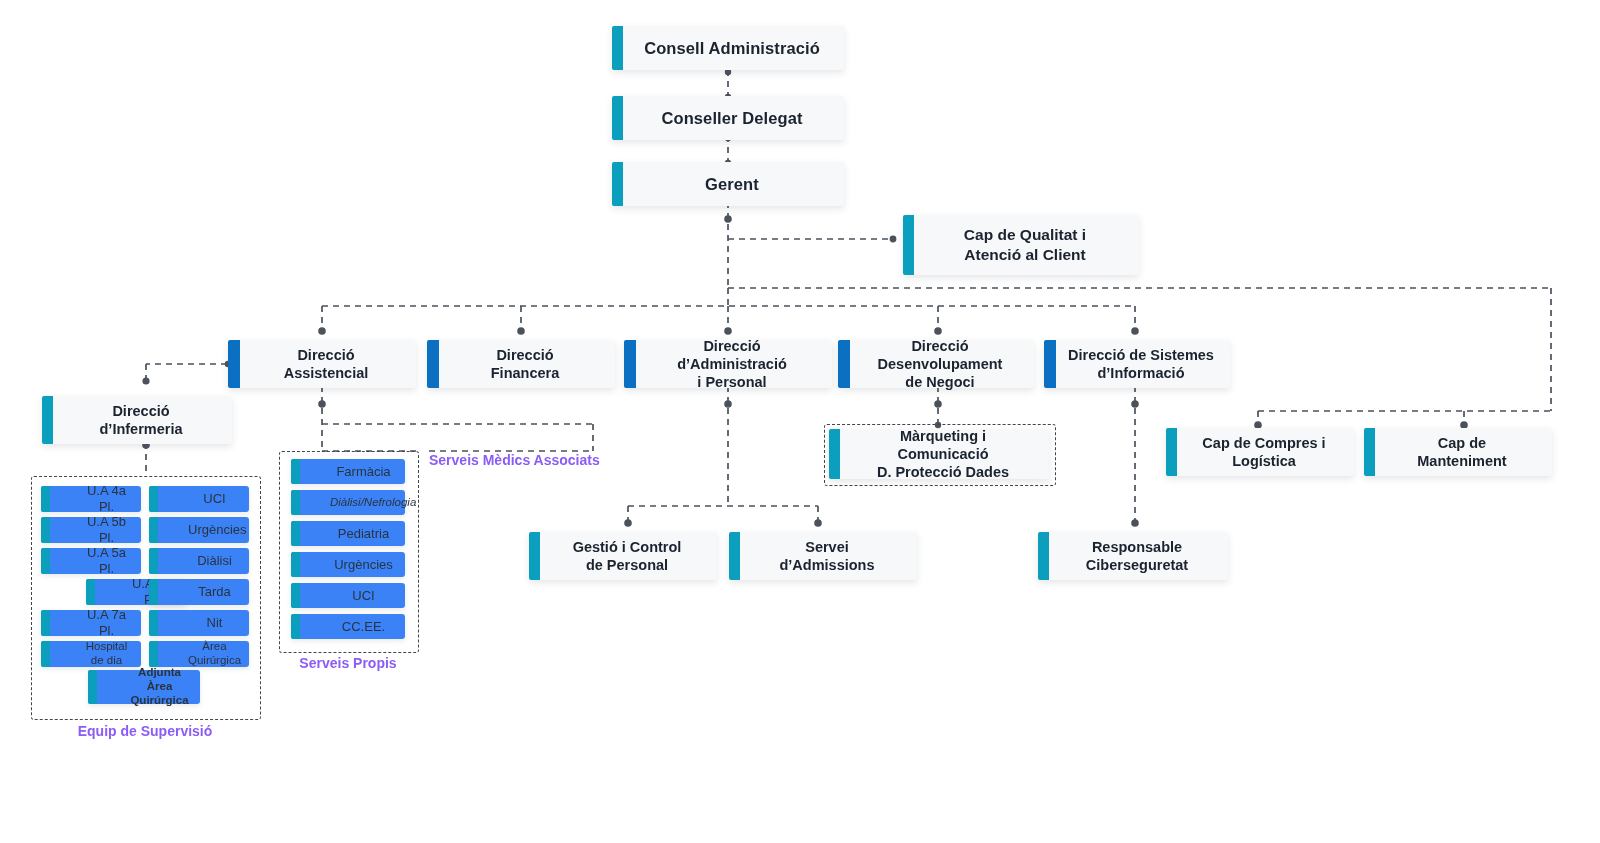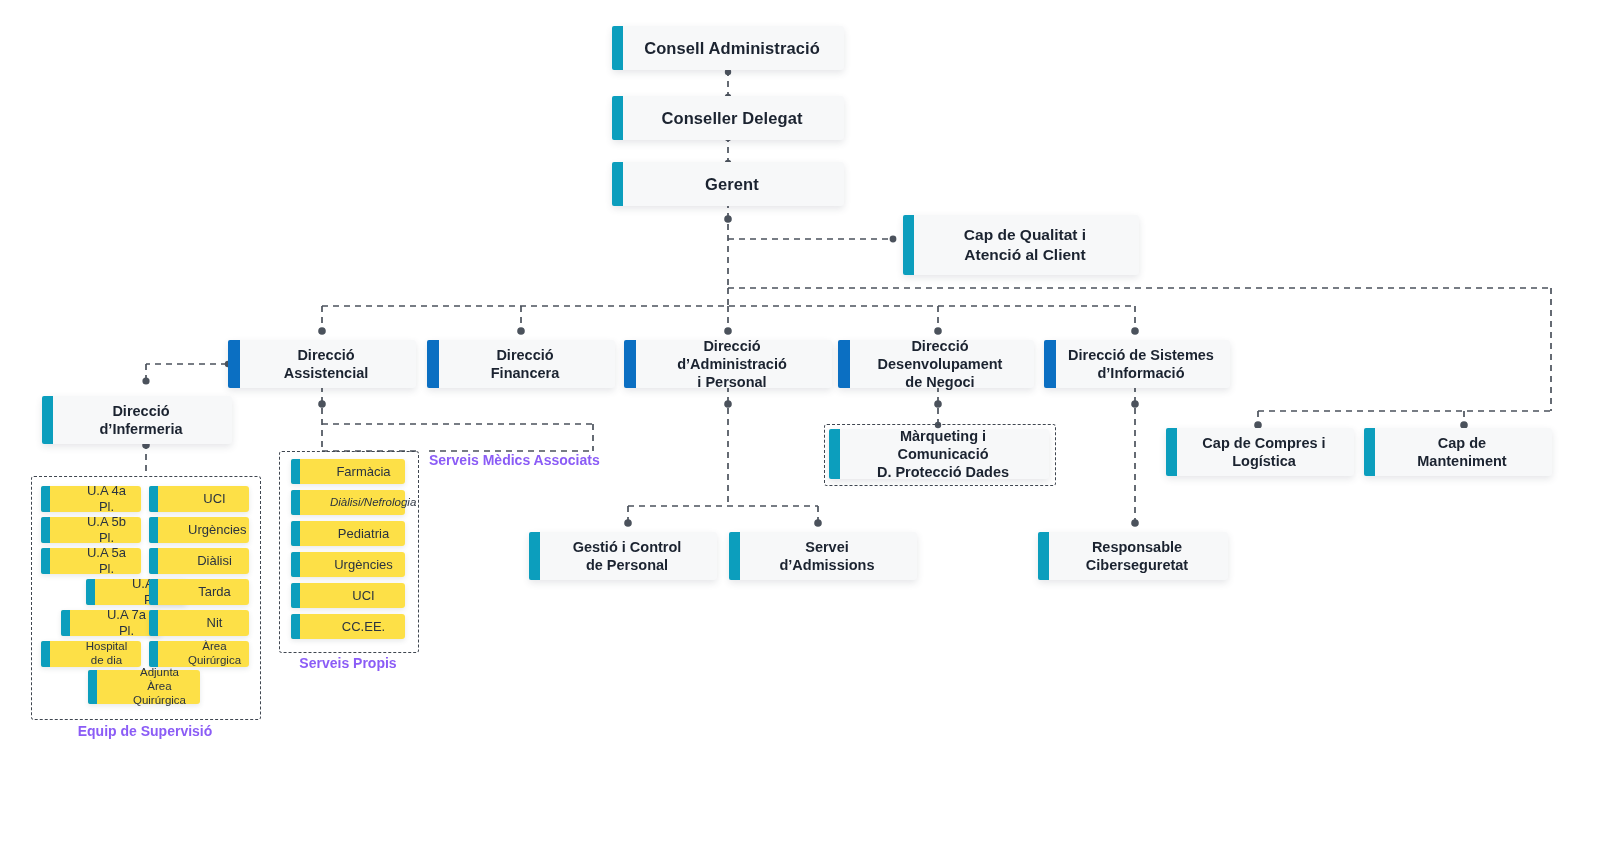--- a/index.html
+++ b/index.html
@@ -72,21 +72,21 @@
   
   .lvl-mgr { height: 48px; }
   .lvl-mgr .bar { background: #0c9ebd; }
   .lvl-mgr .txt { font-size: 14.5px; font-weight: bold; }
 
   
   .chip {
     position: absolute;
     display: flex;
     align-items: center;
-    background: #fde047;
+    background: #3b82f6;
     border-radius: 3px;
     box-shadow: 0 2px 5px rgba(60,70,85,0.12);
     box-sizing: border-box;
     z-index: 3;
     padding-left: 25px;
   }
   .chip .bar {
     position: absolute;
     left: 0; top: 0; bottom: 0;
     width: 9px;
@@ -309,21 +309,21 @@
     <span class="txt">U.A 5b Pl.</span>
   </div>
   <div class="chip" style="left:41px; top:548px; width:100px; height:26px;">
     <span class="bar"></span>
     <span class="txt">U.A 5a Pl.</span>
   </div>
   <div class="chip" style="left:41px; top:579px; width:100px; height:26px;margin-left:45px;">
     <span class="bar"></span>
     <span class="txt">U.A 6a Pl.</span>
   </div>
-  <div class="chip" style="left:41px; top:610px; width:100px; height:26px;margin-left:20px;">
+  <div class="chip" style="left:41px; top:610px; width:100px; height:26px;">
     <span class="bar"></span>
     <span class="txt">U.A 7a Pl.</span>
   </div>
   <div class="chip" style="left:41px; top:641px; width:100px; height:26px;">
     <span class="bar"></span>
     <span class="txt" style="font-size:11.5px;">Hospital de dia</span>
   </div>
 
   <div class="chip" style="left:149px; top:486px; width:100px; height:26px;">
     <span class="bar"></span>
@@ -345,21 +345,21 @@
     <span class="bar"></span>
     <span class="txt">Nit</span>
   </div>
   <div class="chip" style="left:149px; top:641px; width:100px; height:26px;">
     <span class="bar"></span>
     <span class="txt" style="font-size:11.5px;">Àrea Quirúrgica</span>
   </div>
 
   <div class="chip" style="left:88px; top:670px; width:112px; height:34px;">
     <span class="bar"></span>
-    <span class="txt" style="font-size:11.5px;">Adjunta Àrea
+    <span class="txt" style="font-size:11.5px;font-weight:bold;">Adjunta Àrea
 Quirúrgica</span>
   </div>
 
   <div class="group-label" style="left:31px; top:723px; width:228px;">Equip de Supervisió</div>
 
   <div class="group-frame" style="left:279px; top:451px; width:138px; height:200px;"></div>
 
   <div class="chip" style="left:291px; top:459px; width:114px; height:25px;">
     <span class="bar"></span>
     <span class="txt">Farmàcia</span>

